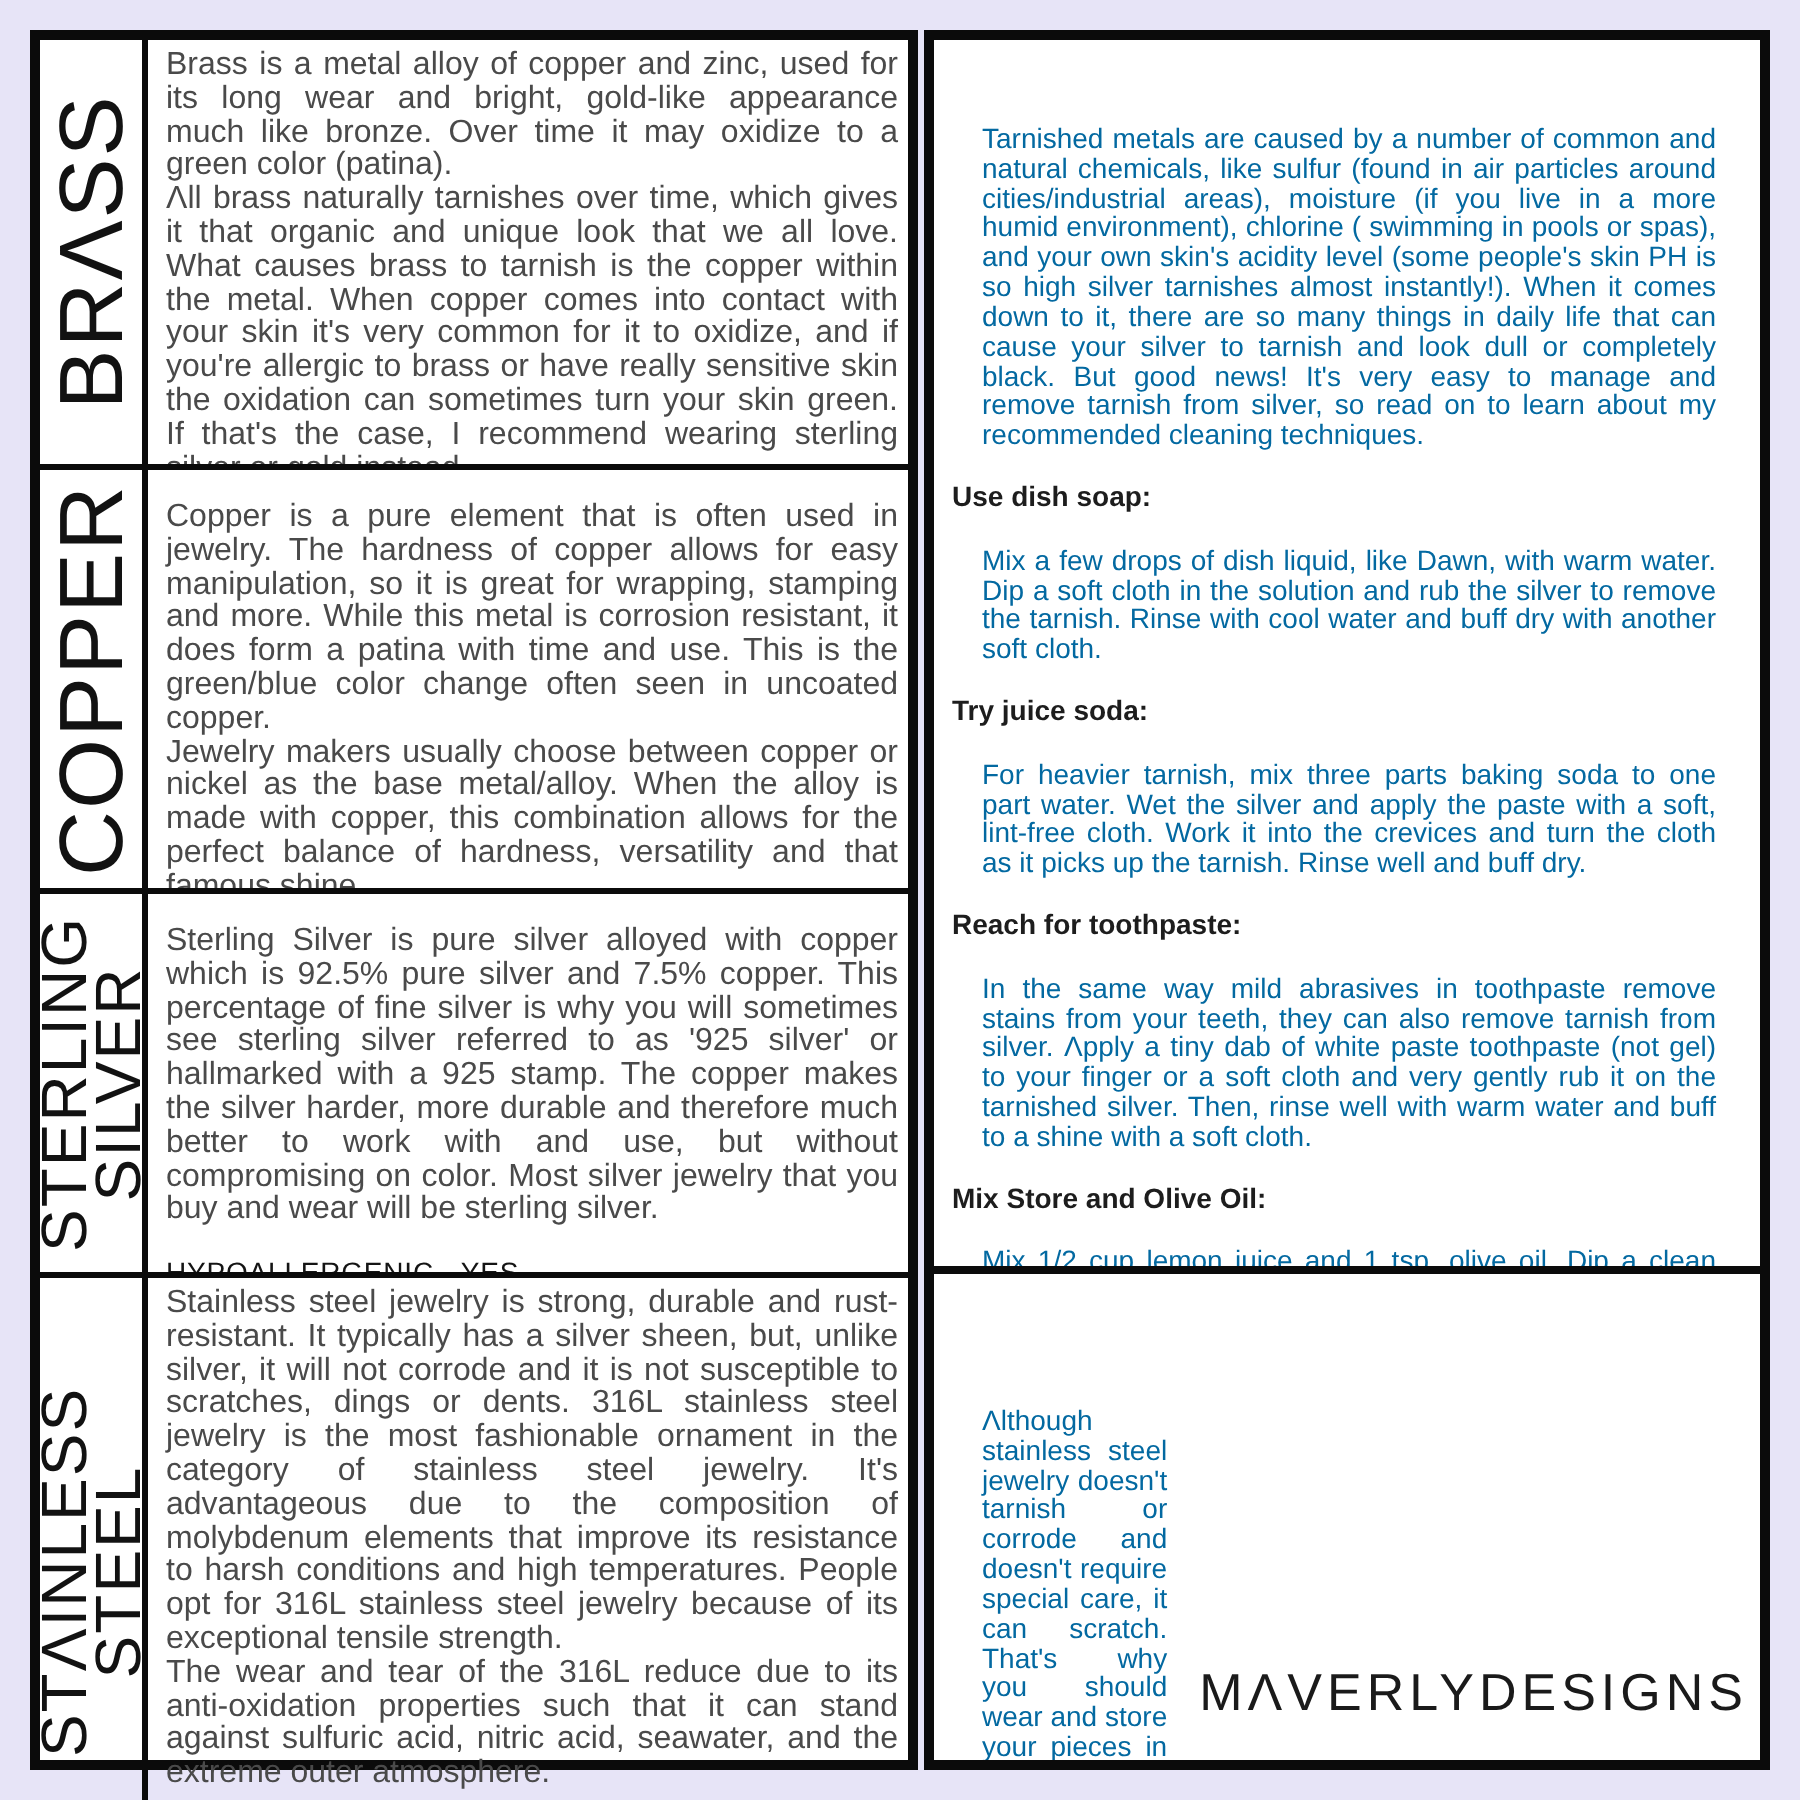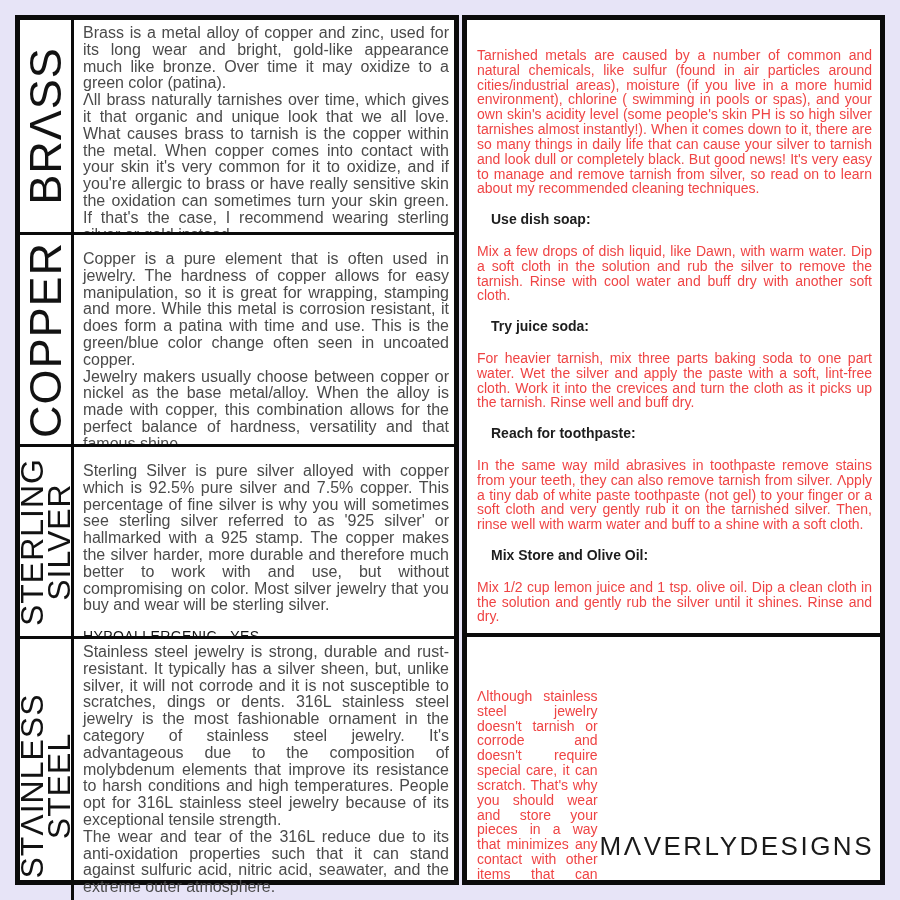--- a/index.html
+++ b/index.html
@@ -100,30 +100,30 @@
   }
   .care-bottom {
     flex: 1;
     display: flex;
     flex-direction: row;
     padding: 50px 6px 16px 8px;
     box-sizing: border-box;
     overflow: hidden;
   }
   .body-text {
-    margin: 2px;
+    margin: 16px;
     font-size: 14px;
     line-height: 1.06;
-    color: #ef4444;
+    color: #0369a1;
     text-align: justify;
     white-space: pre-line;
   }
   .care-section { margin-top: 15px; }
   .sec-title {
-    margin: 16px;
+    margin: 1px;
     font-size: 14px;
     font-weight: bold;
     color: #1d1d1d;
     line-height: 1.12;
   }
   .outro { margin-top: 15px; }
   .brand-logo {
     margin-top: auto;
     margin-bottom: 2px;
     text-align: center;

